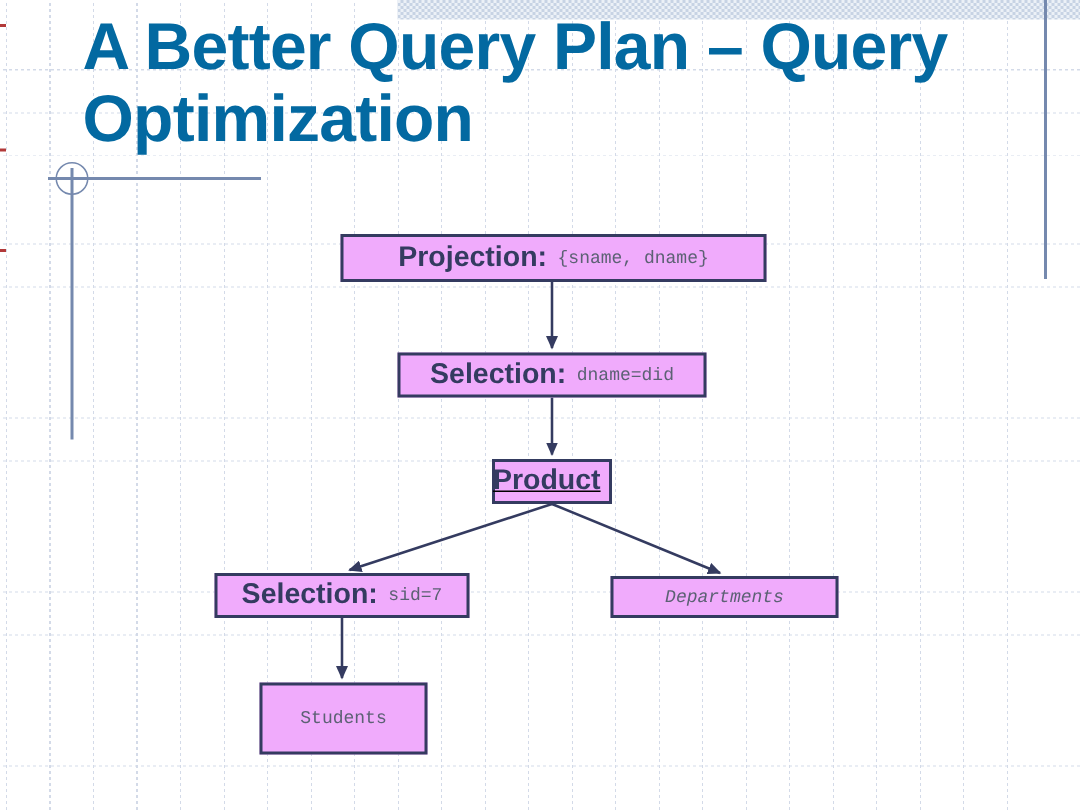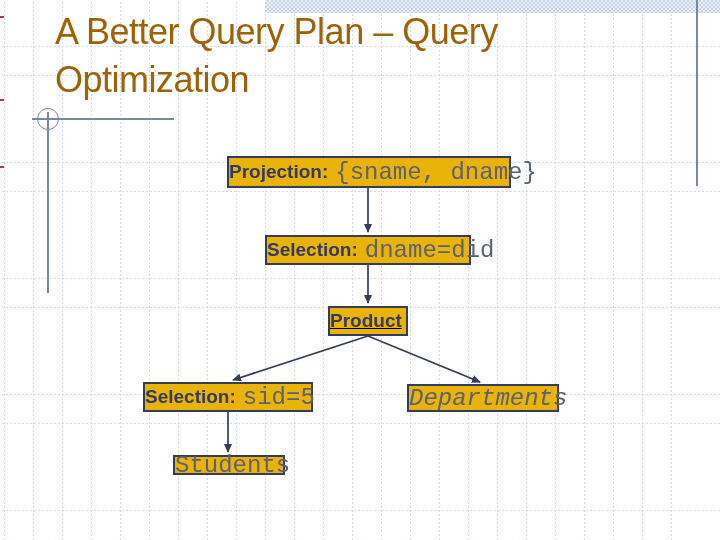--- a/index.html
+++ b/index.html
@@ -18,35 +18,35 @@
   
   .top-band{position:absolute;left:265px;top:0;width:455px;height:13px;
       background:repeating-conic-gradient(#c7d3e4 0% 25%,#ecf1f7 25% 50%) 0 0/4px 4px;}
   .right-vline{position:absolute;left:696px;top:0;width:2px;height:186px;background:#7589ae;}
   .orn-hline{position:absolute;left:32px;top:118px;width:142px;height:1.5px;background:#7589ae;}
   .orn-vline{position:absolute;left:47px;top:112px;width:1.5px;height:181px;background:#7589ae;}
   .orn-circle{position:absolute;left:37px;top:108px;width:20px;height:20px;border:1.6px solid #7589ae;
       border-radius:50%;background:transparent;}
   .tick{position:absolute;left:0;width:4px;height:2px;background:#b23a3a;}
   
-  .title{position:absolute;left:55px;top:8px;width:585px;font-size:36px;line-height:48px;
-      font-weight:400;letter-spacing:-0.5px;color:#a16207;}
+  .title{position:absolute;left:55px;top:8px;width:585px;font-size:44px;line-height:48px;
+      font-weight:700;letter-spacing:-0.5px;color:#0369a1;}
   
   .wires{position:absolute;inset:0;}
-  .node{position:absolute;box-sizing:border-box;border:2px solid #343b60;background:#eab308;
-      display:flex;align-items:center;justify-content:flex-start;white-space:nowrap;}
+  .node{position:absolute;box-sizing:border-box;border:2px solid #343b60;background:#f0abfc;
+      display:flex;align-items:center;justify-content:center;white-space:nowrap;}
   .node .lbl{font-family:"Liberation Sans",sans-serif;font-weight:700;font-size:19px;color:#343b60;}
   .node .lbl:not(:empty){margin-right:7px;}
-  .node .val{font-family:"Liberation Mono",monospace;font-size:24px;color:#5c6174;}
+  .node .val{font-family:"Liberation Mono",monospace;font-size:12px;color:#5c6174;}
   .n-projection{left:227px;top:156px;width:284px;height:32px;}
   .n-selection-dept{left:265px;top:235px;width:206px;height:30px;}
   .n-product{left:328px;top:306px;width:80px;height:30px;text-decoration:underline;}
   .n-selection-sid{left:143px;top:382px;width:170px;height:30px;}
   .n-departments{left:407px;top:384px;width:152px;height:28px;font-style:italic;}
-  .n-students{left:173px;top:455px;width:112px;height:20px;}
+  .n-students{left:173px;top:455px;width:112px;height:48px;}
 </style>
 </head>
 <body>
 
 <div class="grid grid-h"></div>
 <div class="grid grid-v"></div>
 
 <div class="top-band"></div>
 <div class="right-vline"></div>
 <div class="tick" style="top:16px"></div>
@@ -83,21 +83,21 @@
   <span class="val">dname=did</span>
 </div>
 
 <div class="node n-product">
   <span class="lbl">Product</span>
   <span class="val"></span>
 </div>
 
 <div class="node n-selection-sid">
   <span class="lbl">Selection:</span>
-  <span class="val">sid=5</span>
+  <span class="val">sid=7</span>
 </div>
 
 <div class="node n-departments">
   <span class="lbl"></span>
   <span class="val">Departments</span>
 </div>
 
 <div class="node n-students">
   <span class="lbl"></span>
   <span class="val">Students</span>

